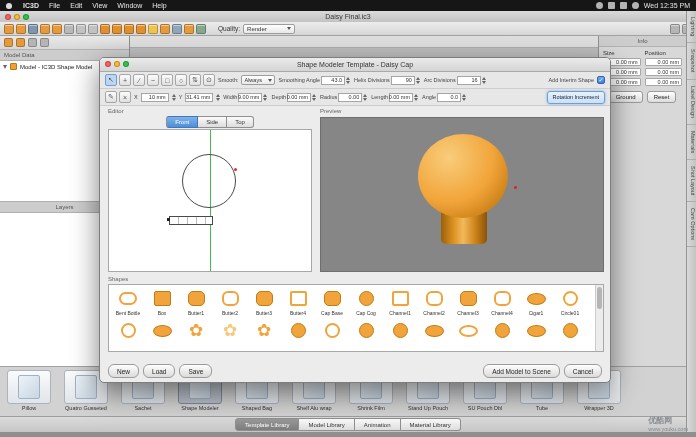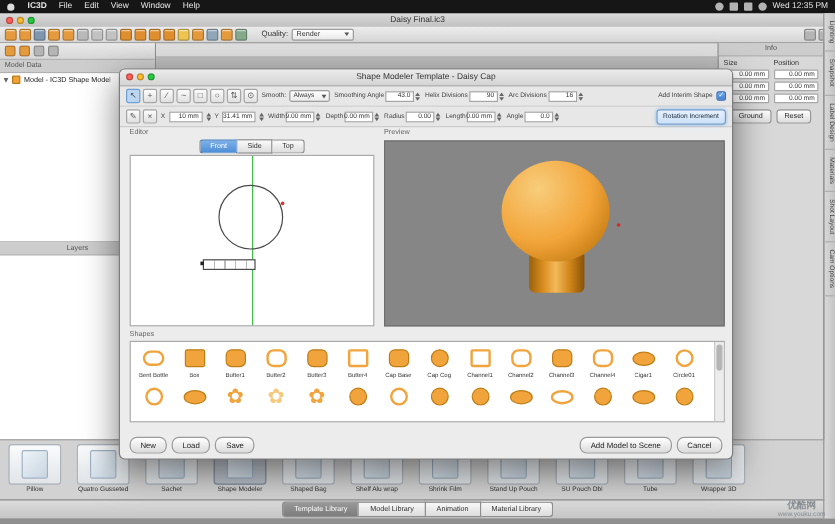--- a/index.html
+++ b/index.html
@@ -64,21 +64,21 @@
   .lib-item.selected .lib-thumb{background:#b9bfc9;border-color:#7e8a9a}
   .lib-label{font-size:5.5px;color:#333;margin-top:1px;white-space:nowrap;overflow:hidden;max-width:48px;text-overflow:ellipsis}
   
   #bottom-bar{position:absolute;left:0;top:416px;width:696px;height:16px;background:linear-gradient(#dcdcdc,#c5c5c5);border-top:1px solid #9e9e9e;display:flex;align-items:center;justify-content:center;box-sizing:border-box;z-index:2}
   .seg{display:flex}
   .seg-tab{height:11px;padding:0 9px;font-size:6px;display:flex;align-items:center;border:1px solid #8f8f8f;border-left:none;background:linear-gradient(#fbfbfb,#dcdcdc);color:#333;white-space:nowrap}
   .seg div:first-of-type{border-left:1px solid #8f8f8f;border-radius:3px 0 0 3px}
   .seg div:last-of-type{border-radius:0 3px 3px 0}
   .seg-tab.selected{background:linear-gradient(#9a9a9a,#7d7d7d);color:#fff}
   
-  #watermark{position:absolute;right:8px;bottom:5px;text-align:center;color:#878c91;z-index:30;line-height:1.1}
+  #watermark{position:absolute;right:8px;bottom:5px;text-align:left;color:#878c91;z-index:30;line-height:1.1}
   .wm1{font-size:8px;font-weight:bold}
   .wm2{font-size:5.5px}
   
   #dialog{position:absolute;left:99px;top:57px;width:512px;height:326px;background:#ececec;border:1px solid #7d7d7d;border-radius:5px;box-shadow:0 10px 28px rgba(0,0,0,.5);z-index:10;box-sizing:border-box;overflow:hidden}
   .dlg-titlebar{position:relative;height:13px;background:linear-gradient(#ebebeb,#d4d4d4);border-bottom:1px solid #a9a9a9}
   .dlg-titlebar .lights{top:3px}
   .dlg-title{text-align:center;font-size:7px;color:#333;line-height:13px}
   .dlg-tb1,.dlg-tb2{height:17px;display:flex;align-items:center;gap:3px;padding:0 5px;background:#e7e7e7;border-bottom:1px solid #cdcdcd;font-size:5.5px;color:#333;white-space:nowrap;box-sizing:border-box}
   .dtb-icons{display:flex;gap:2px}
   .dtb-ico{width:12px;height:12px;border:1px solid #a6a6a6;border-radius:2px;background:linear-gradient(#fcfcfc,#e0e0e0);display:flex;align-items:center;justify-content:center;font-size:7px;color:#555;box-sizing:border-box}

